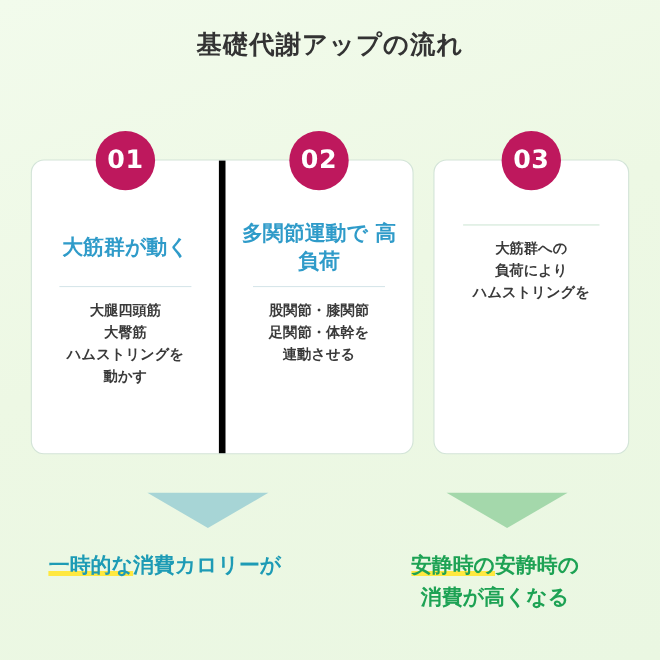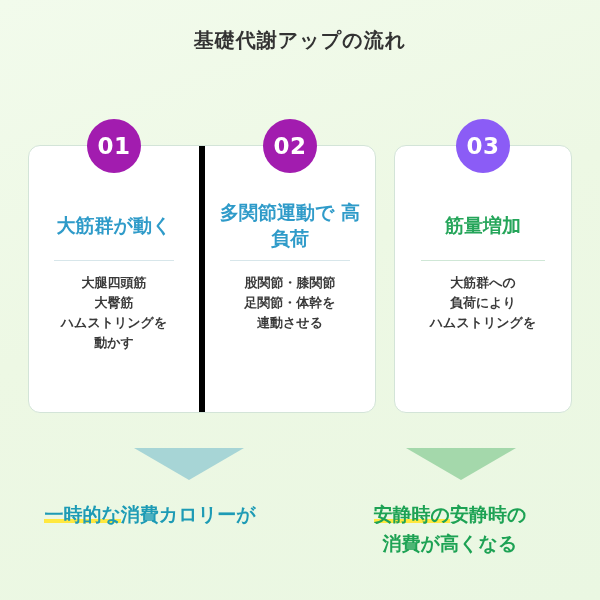--- a/index.html
+++ b/index.html
@@ -22,21 +22,21 @@
     box-sizing: border-box;
   }
 
   
   .title {
     position: absolute;
     top: 28px;
     left: 0;
     width: 600px;
     text-align: center;
-    font-size: 20px;
+    font-size: 23px;
     font-weight: bold;
     letter-spacing: 1px;
     color: #333333;
     line-height: 1.2;
   }
 
   
   .cards {
     position: absolute;
     top: 145px;
@@ -83,22 +83,22 @@
     height: 54px;
     border-radius: 50%;
     color: #ffffff;
     font-size: 23px;
     font-weight: bold;
     display: flex;
     align-items: center;
     justify-content: center;
     letter-spacing: 0.5px;
   }
-  .badge-blue { background: #a21caf; }
-  .badge-green { background: #8b5cf6; }
+  .badge-blue { background: #be185d; }
+  .badge-green { background: #be185d; }
 
   .card-heading {
     font-size: 19px;
     font-weight: bold;
     line-height: 1.35;
     text-align: center;
     min-height: 56px;
     display: flex;
     align-items: center;
     justify-content: center;
@@ -198,21 +198,20 @@
         <div class="card-body">股関節・膝関節
 足関節・体幹を
 連動させる</div>
       </div>
 
     </div>
 
     <div class="card-group group-single">
       <div class="card">
         <div class="badge badge-green">03</div>
-        <div class="card-heading heading-green">筋量増加</div>
         <div class="rule rule-green"></div>
         <div class="card-body">大筋群への
 負荷により
 ハムストリングを</div>
       </div>
     </div>
 
   </div>
 
   <div class="arrows">

